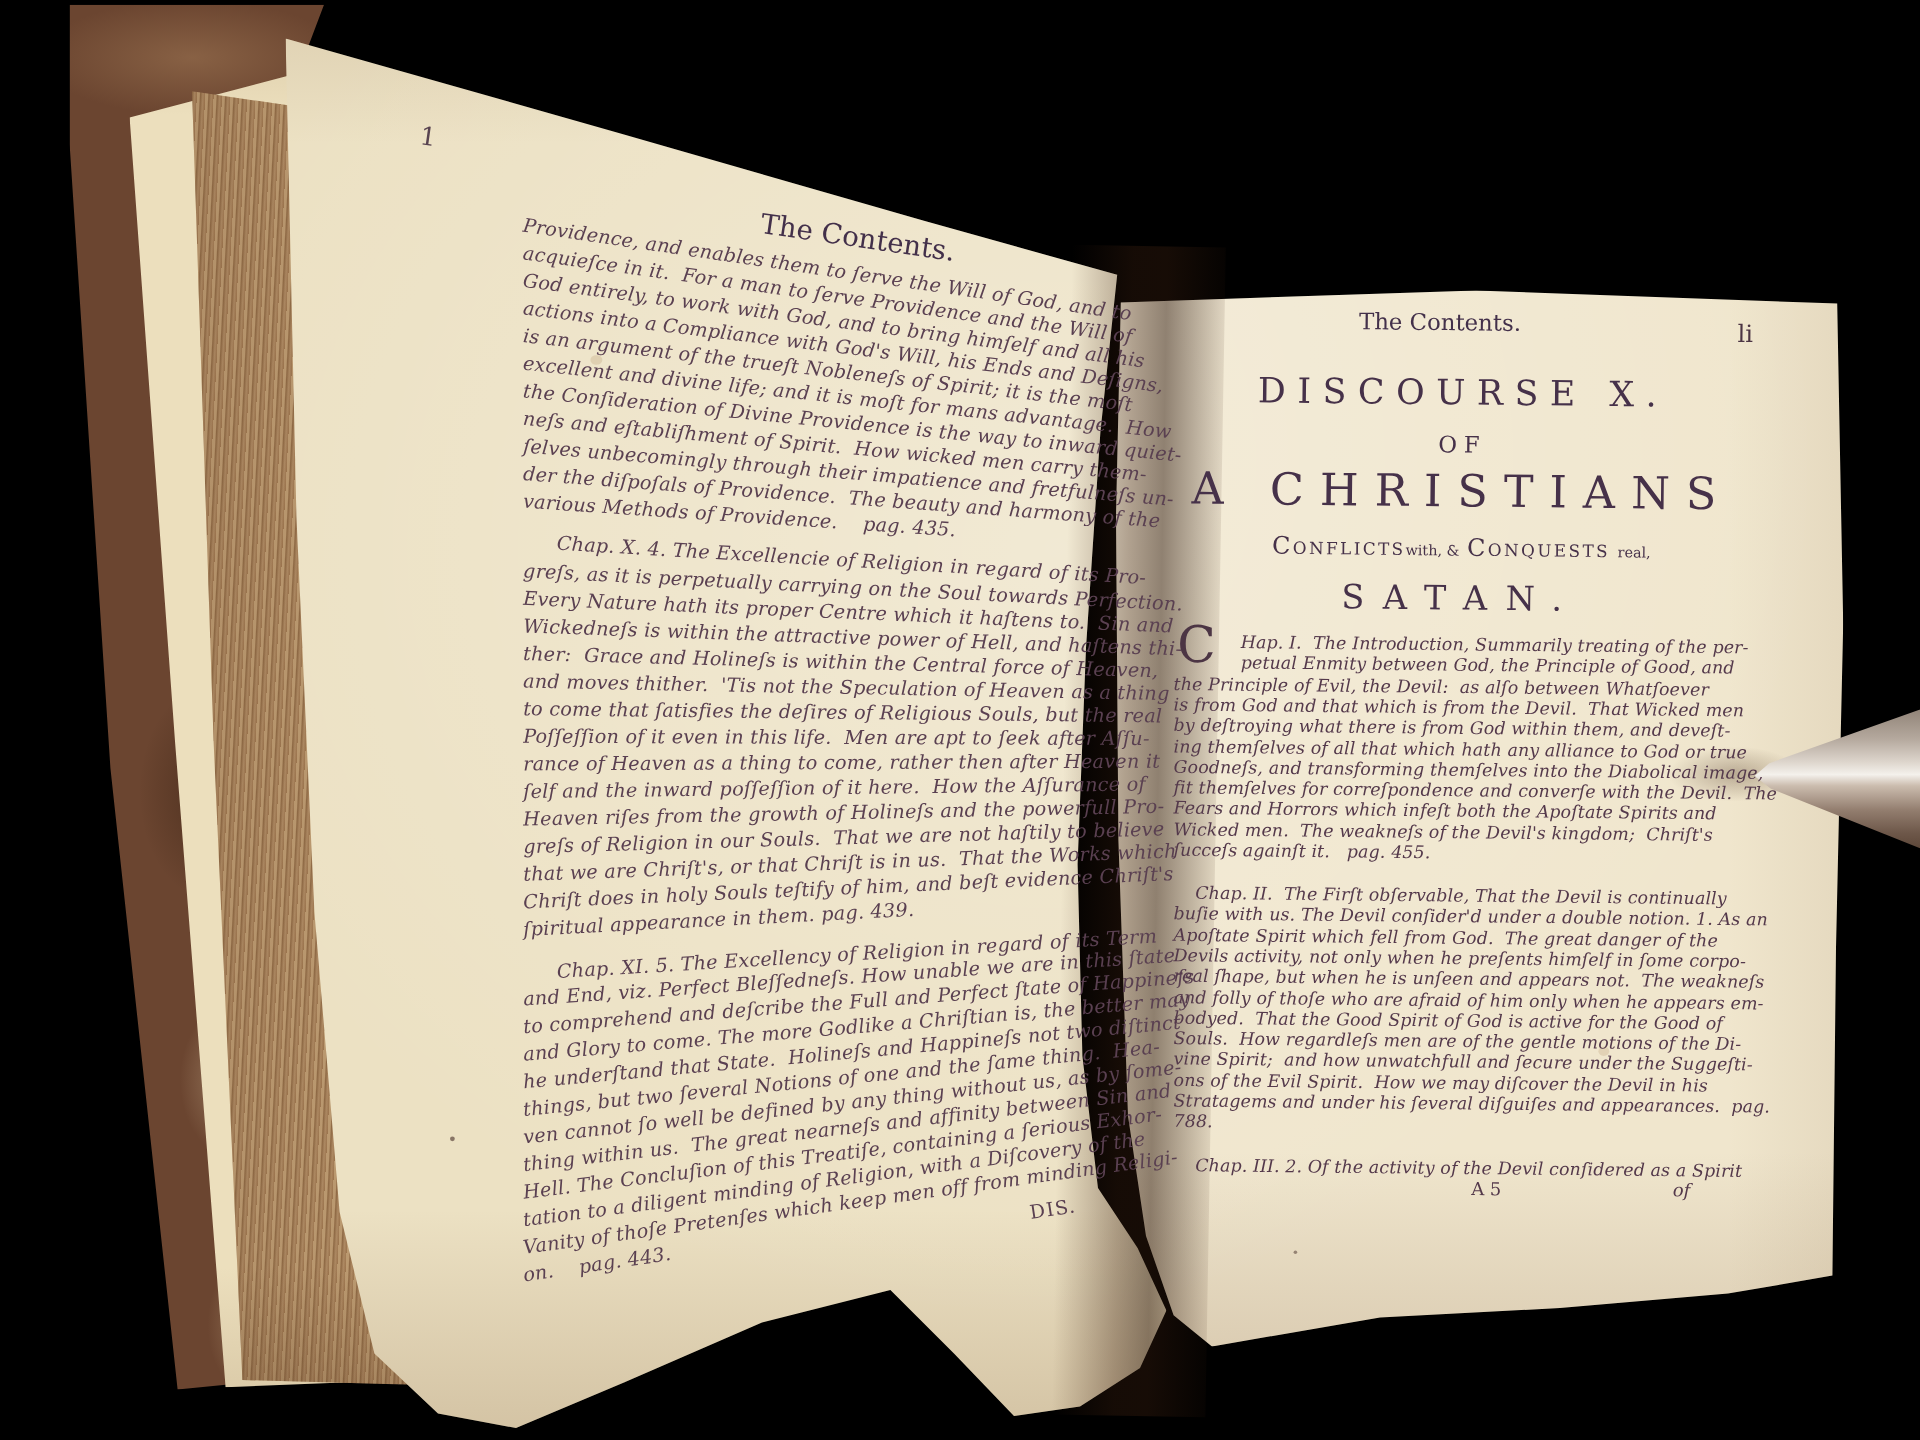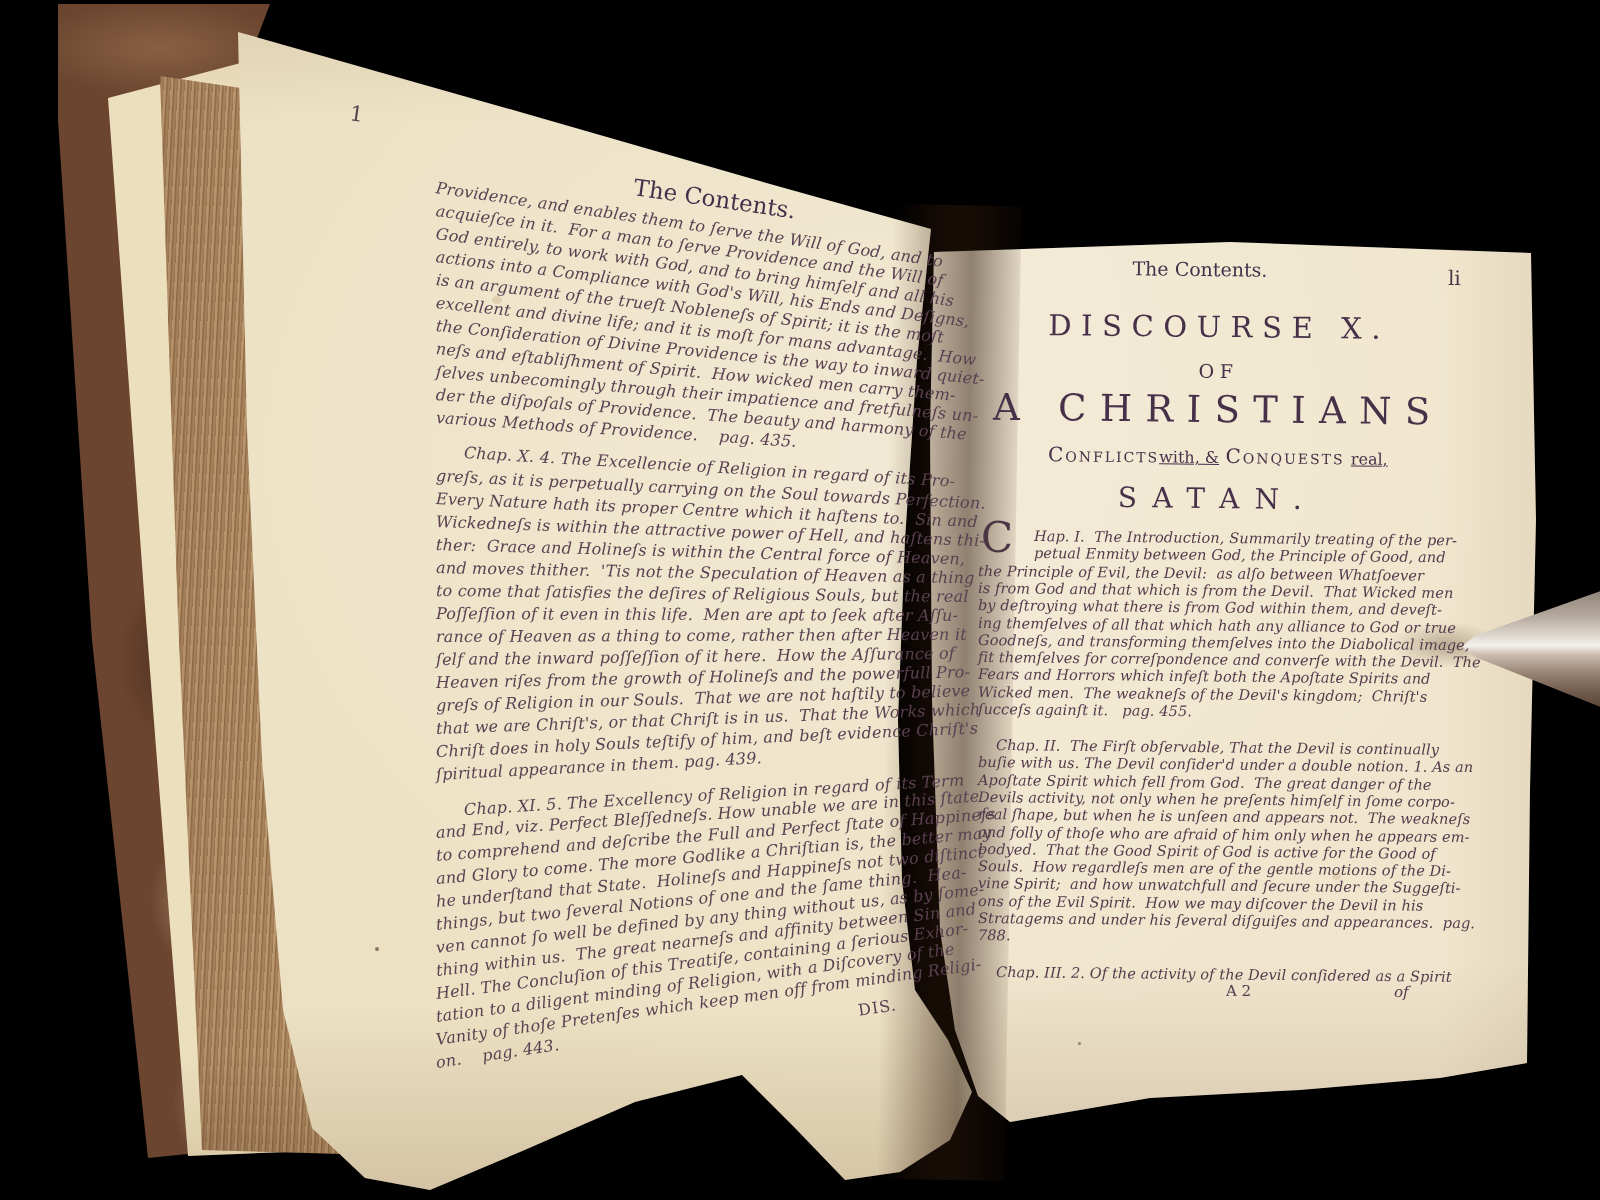--- a/index.html
+++ b/index.html
@@ -54,21 +54,21 @@
   .right-runhead{left:1125px;top:258px;width:150px;text-align:center;font-size:19px;transform:rotate(.6deg);}
   .right-pageno{position:absolute;left:1448px;top:266px;font-size:20px;color:#4c3544;transform:rotate(.6deg);}
   .title-block{position:absolute;left:920px;top:252px;width:600px;transform:rotate(.6deg);color:#463149;}
   .title-block > div{position:absolute;width:100%;text-align:center;}
   .t-discourse{top:58px;font-size:29px;letter-spacing:.33em;}
   .t-of{top:108px;font-size:19px;letter-spacing:.3em;}
   .t-christians{top:136px;font-size:37px;letter-spacing:.36em;}
   .t-conflicts{top:192px;font-size:20px;}
   .t-satan{top:230px;font-size:28px;letter-spacing:.55em;}
   .sc{font-variant:small-caps;letter-spacing:2px;}
-  .lc{font-size:16px;text-decoration:underline;}
+  .lc{font-size:12px;}
   .drop-cap{position:absolute;left:981px;top:520px;font-size:42px;line-height:36px;color:#4c3544;}
   .right-sig{position:absolute;left:1226px;top:982px;font-size:15px;color:#54394b;transform:rotate(.6deg);}
   .right-catch{position:absolute;left:1394px;top:983px;font-size:15px;font-style:italic;color:#54394b;transform:rotate(.6deg);}
 
   
   .pointer-shadow{position:absolute;left:1390px;top:622px;width:110px;height:46px;border-radius:50%;
     background:radial-gradient(closest-side, rgba(70,45,25,.32), transparent);}
   .pointer{position:absolute;left:1462px;top:590px;width:138px;height:118px;
     clip-path:polygon(0% 48%, 9% 39%, 100% 1%, 100% 99%, 10% 57%);
     background:linear-gradient(to bottom, #8f8276 0%, #b5a99e 22%, #ddd5cc 38%, #f4f1ec 47%, #cbbcae 55%, #937e6f 72%, #6e584a 88%, #5c4638 100%);}
@@ -100,21 +100,21 @@
 
   <div class="title-block">
     <div class="t-discourse">DISCOURSE X.</div>
     <div class="t-of">OF</div>
     <div class="t-christians">A CHRISTIANS</div>
     <div class="t-conflicts"><span class="sc">Conflicts</span><span class="lc">with, &amp;</span> <span class="sc">Conquests</span> <span class="lc">real,</span></div>
     <div class="t-satan">SATAN.</div>
   </div>
 
   <div class="drop-cap">C</div>
-  <div class="right-sig">A 2</div>
+  <div class="right-sig">A 5</div>
   <div class="right-catch">of</div>
 
   <div class="pointer-shadow"></div>
   <div class="pointer"></div>
 
   <div class="stain stain1"></div>
   <div class="stain stain2"></div>
   <div class="stain speck1"></div>
   <div class="stain speck2"></div>
 <div class="tl l-line" style="left: 436px; top: 178px; transform: rotate(8.3deg);">Providence, and enables them to ſerve the Will of God, and to</div>

